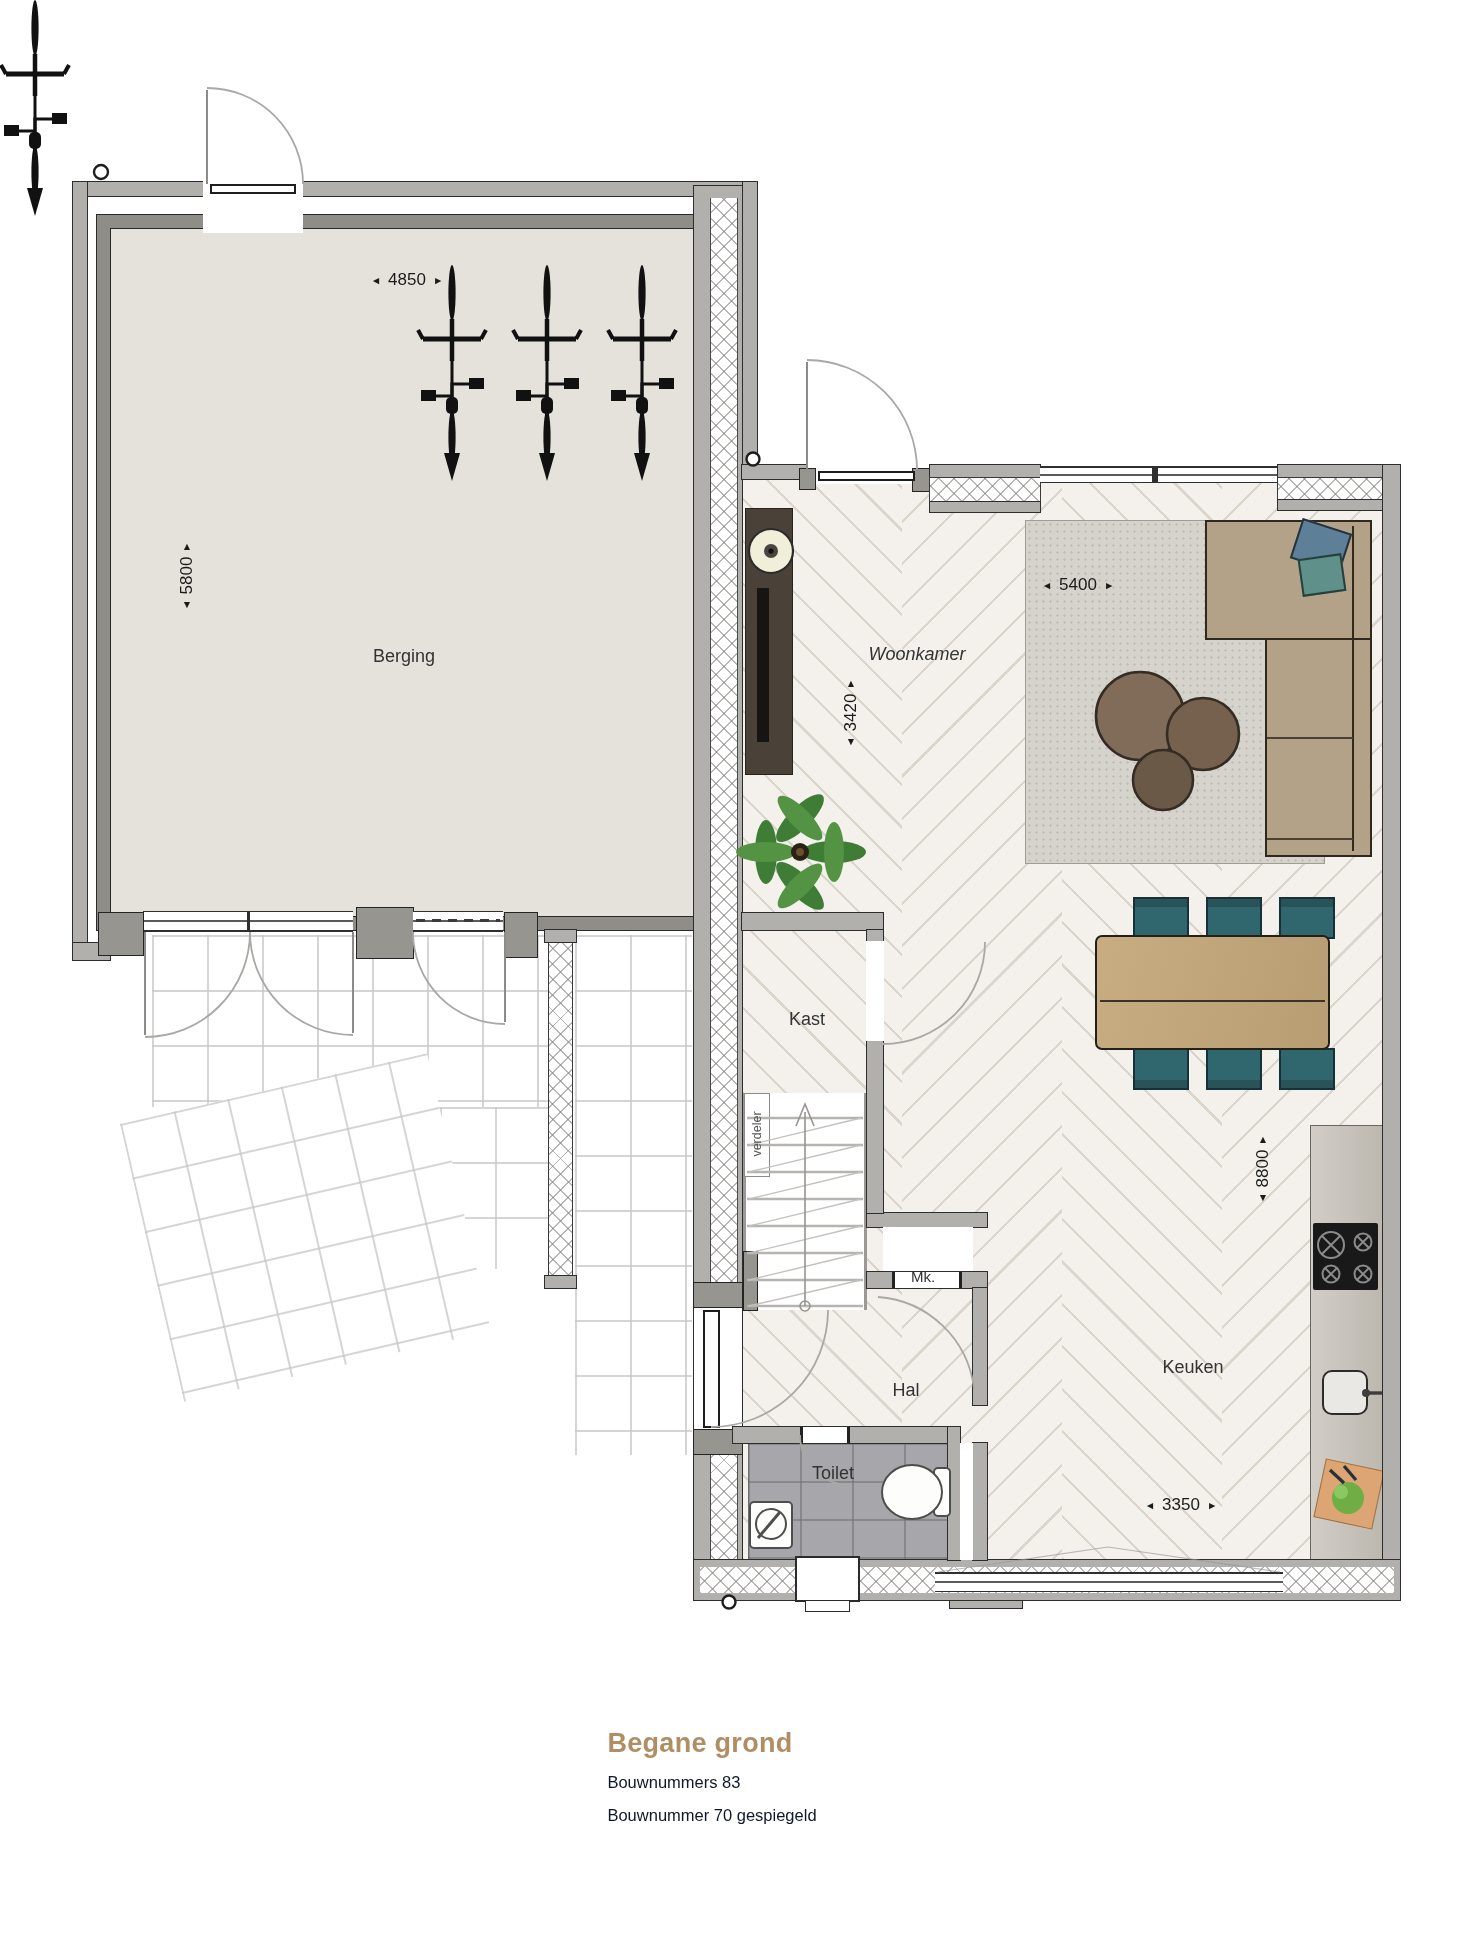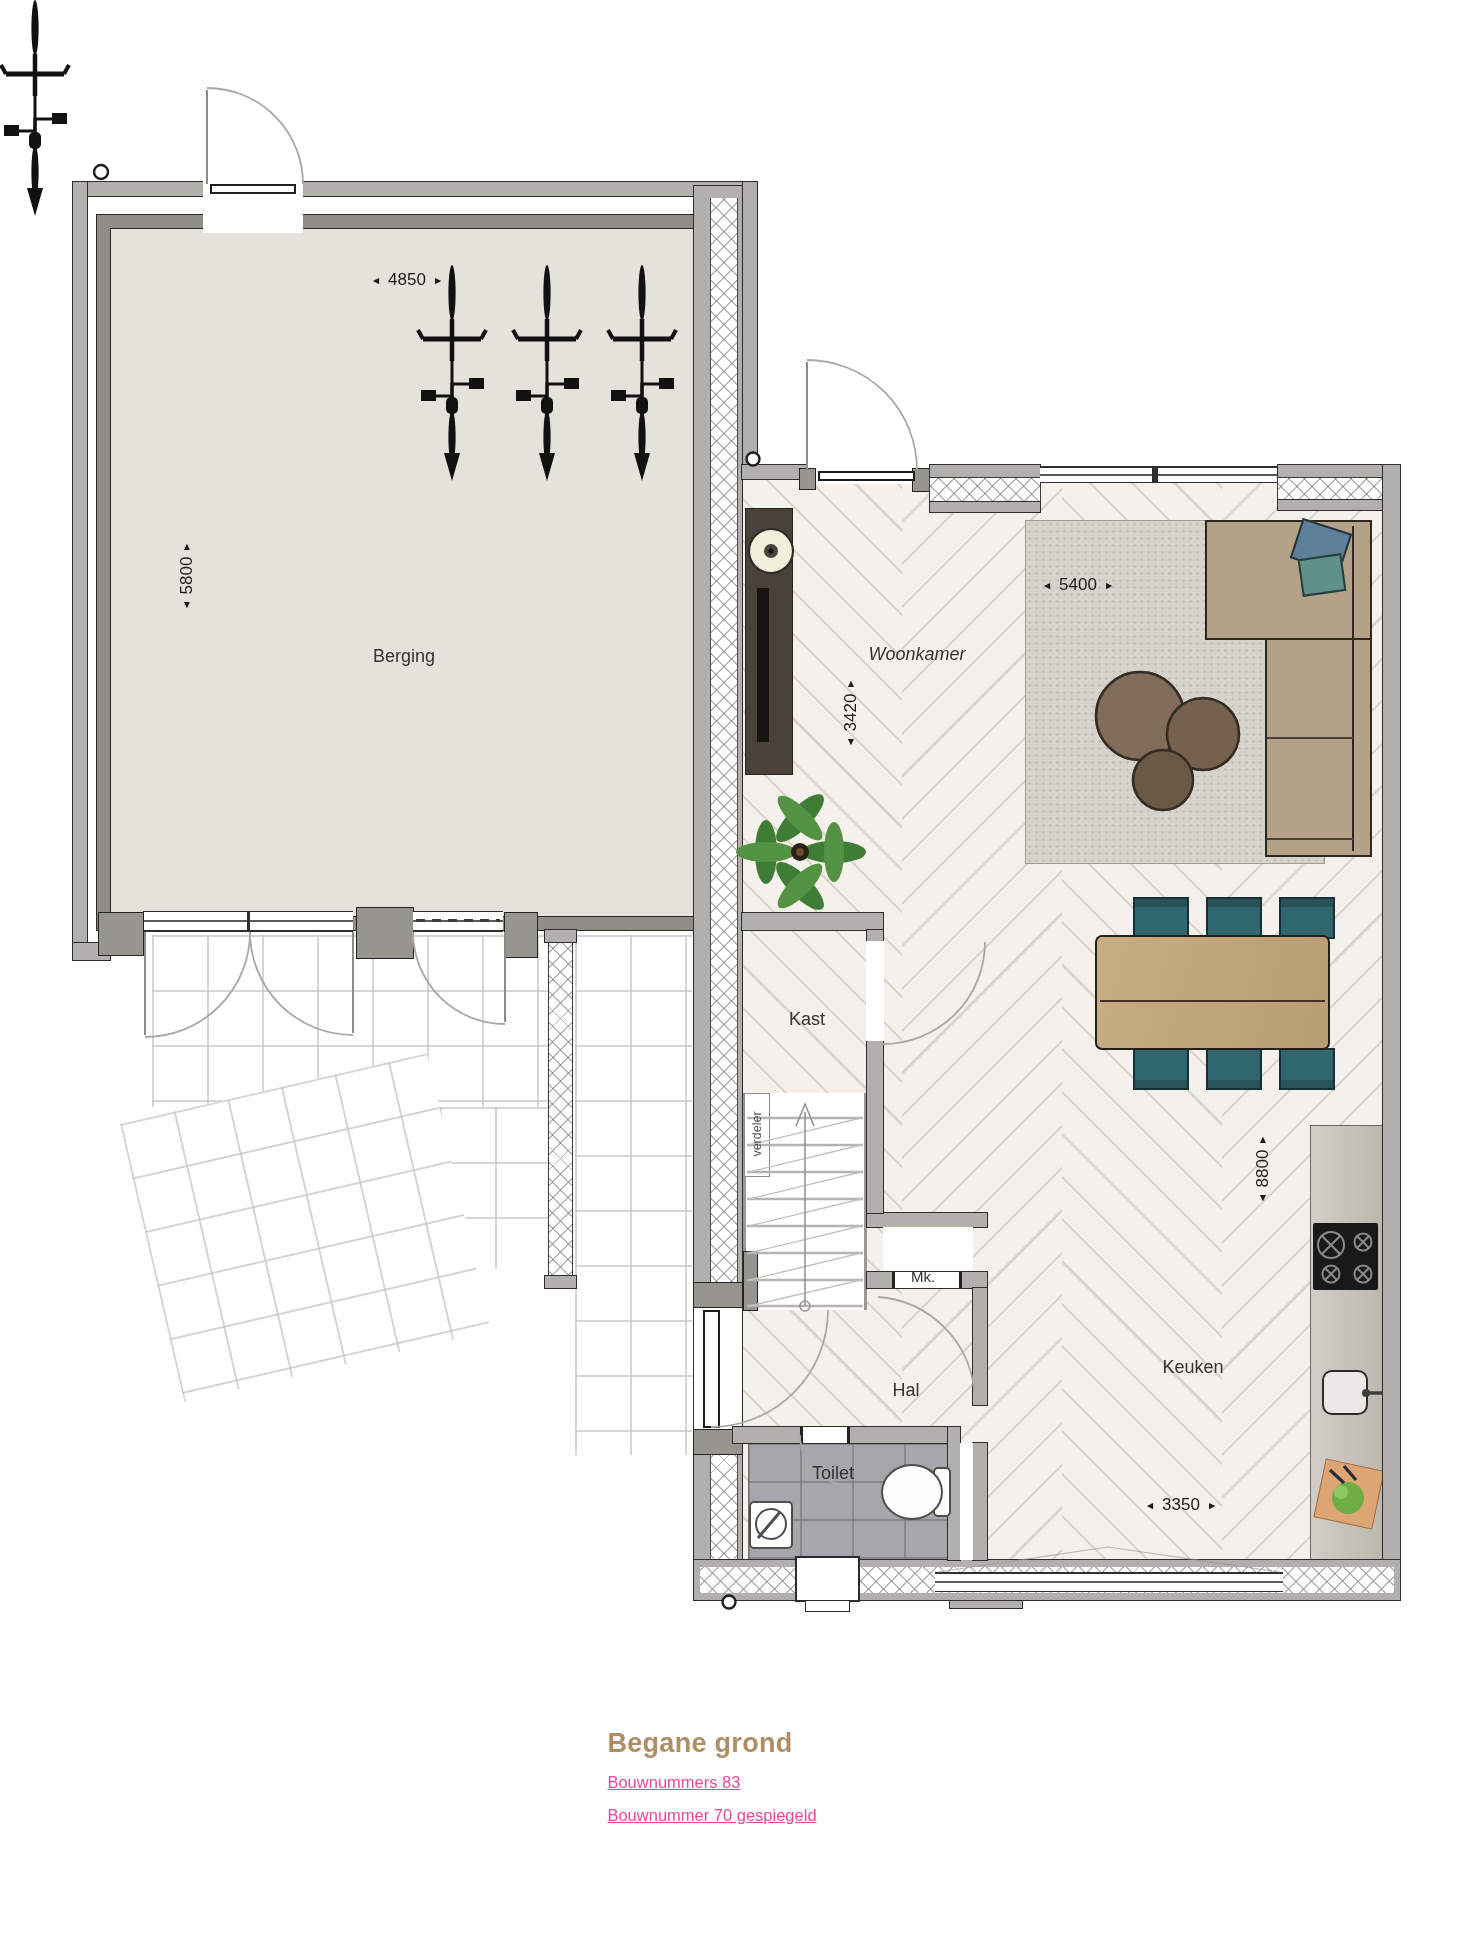--- a/index.html
+++ b/index.html
@@ -34,21 +34,21 @@
       background-size:52px 38px;box-shadow:inset 0 0 0 1px rgba(70,70,75,.4);}
   .lbl{position:absolute;color:#333;font-size:18px;white-space:nowrap;transform:translate(-50%,-50%);}
   .dimH{position:absolute;display:flex;align-items:center;gap:7px;color:#1b1b1b;
         font-size:17px;transform:translate(-50%,-50%);white-space:nowrap;}
   .dimV{position:absolute;display:flex;flex-direction:column;align-items:center;gap:5px;color:#1b1b1b;
         font-size:17px;transform:translate(-50%,-50%);white-space:nowrap;}
   .dimV .num{writing-mode:vertical-rl;transform:rotate(180deg);}
   .arr{font-size:10.5px;line-height:1;}
   .title-wrap{position:absolute;left:688px;text-align:left;transform:translateX(-50%);margin-left:24px;}
   .t-head{font-size:27px;font-weight:bold;color:#b08d63;letter-spacing:.3px;}
-  .t-sub{font-size:16.5px;color:#ec4899;margin-top:14px;text-decoration:underline;}
+  .t-sub{font-size:16.5px;color:#0f172a;margin-top:14px;}
 </style>
 </head>
 <body>
 
 <div id="canvas">
 
   <div class="tiles" style="left:152px;top:935px;width:397px;height:172px;"></div>
   <div class="tiles" style="left:330px;top:1107px;width:219px;height:162px;"></div>
   <div class="tiles" style="left:148px;top:1085px;width:315px;height:285px;transform:rotate(-13deg);background-color:#fff;"></div>
   <div class="tiles" style="left:575px;top:935px;width:117px;height:520px;"></div>

